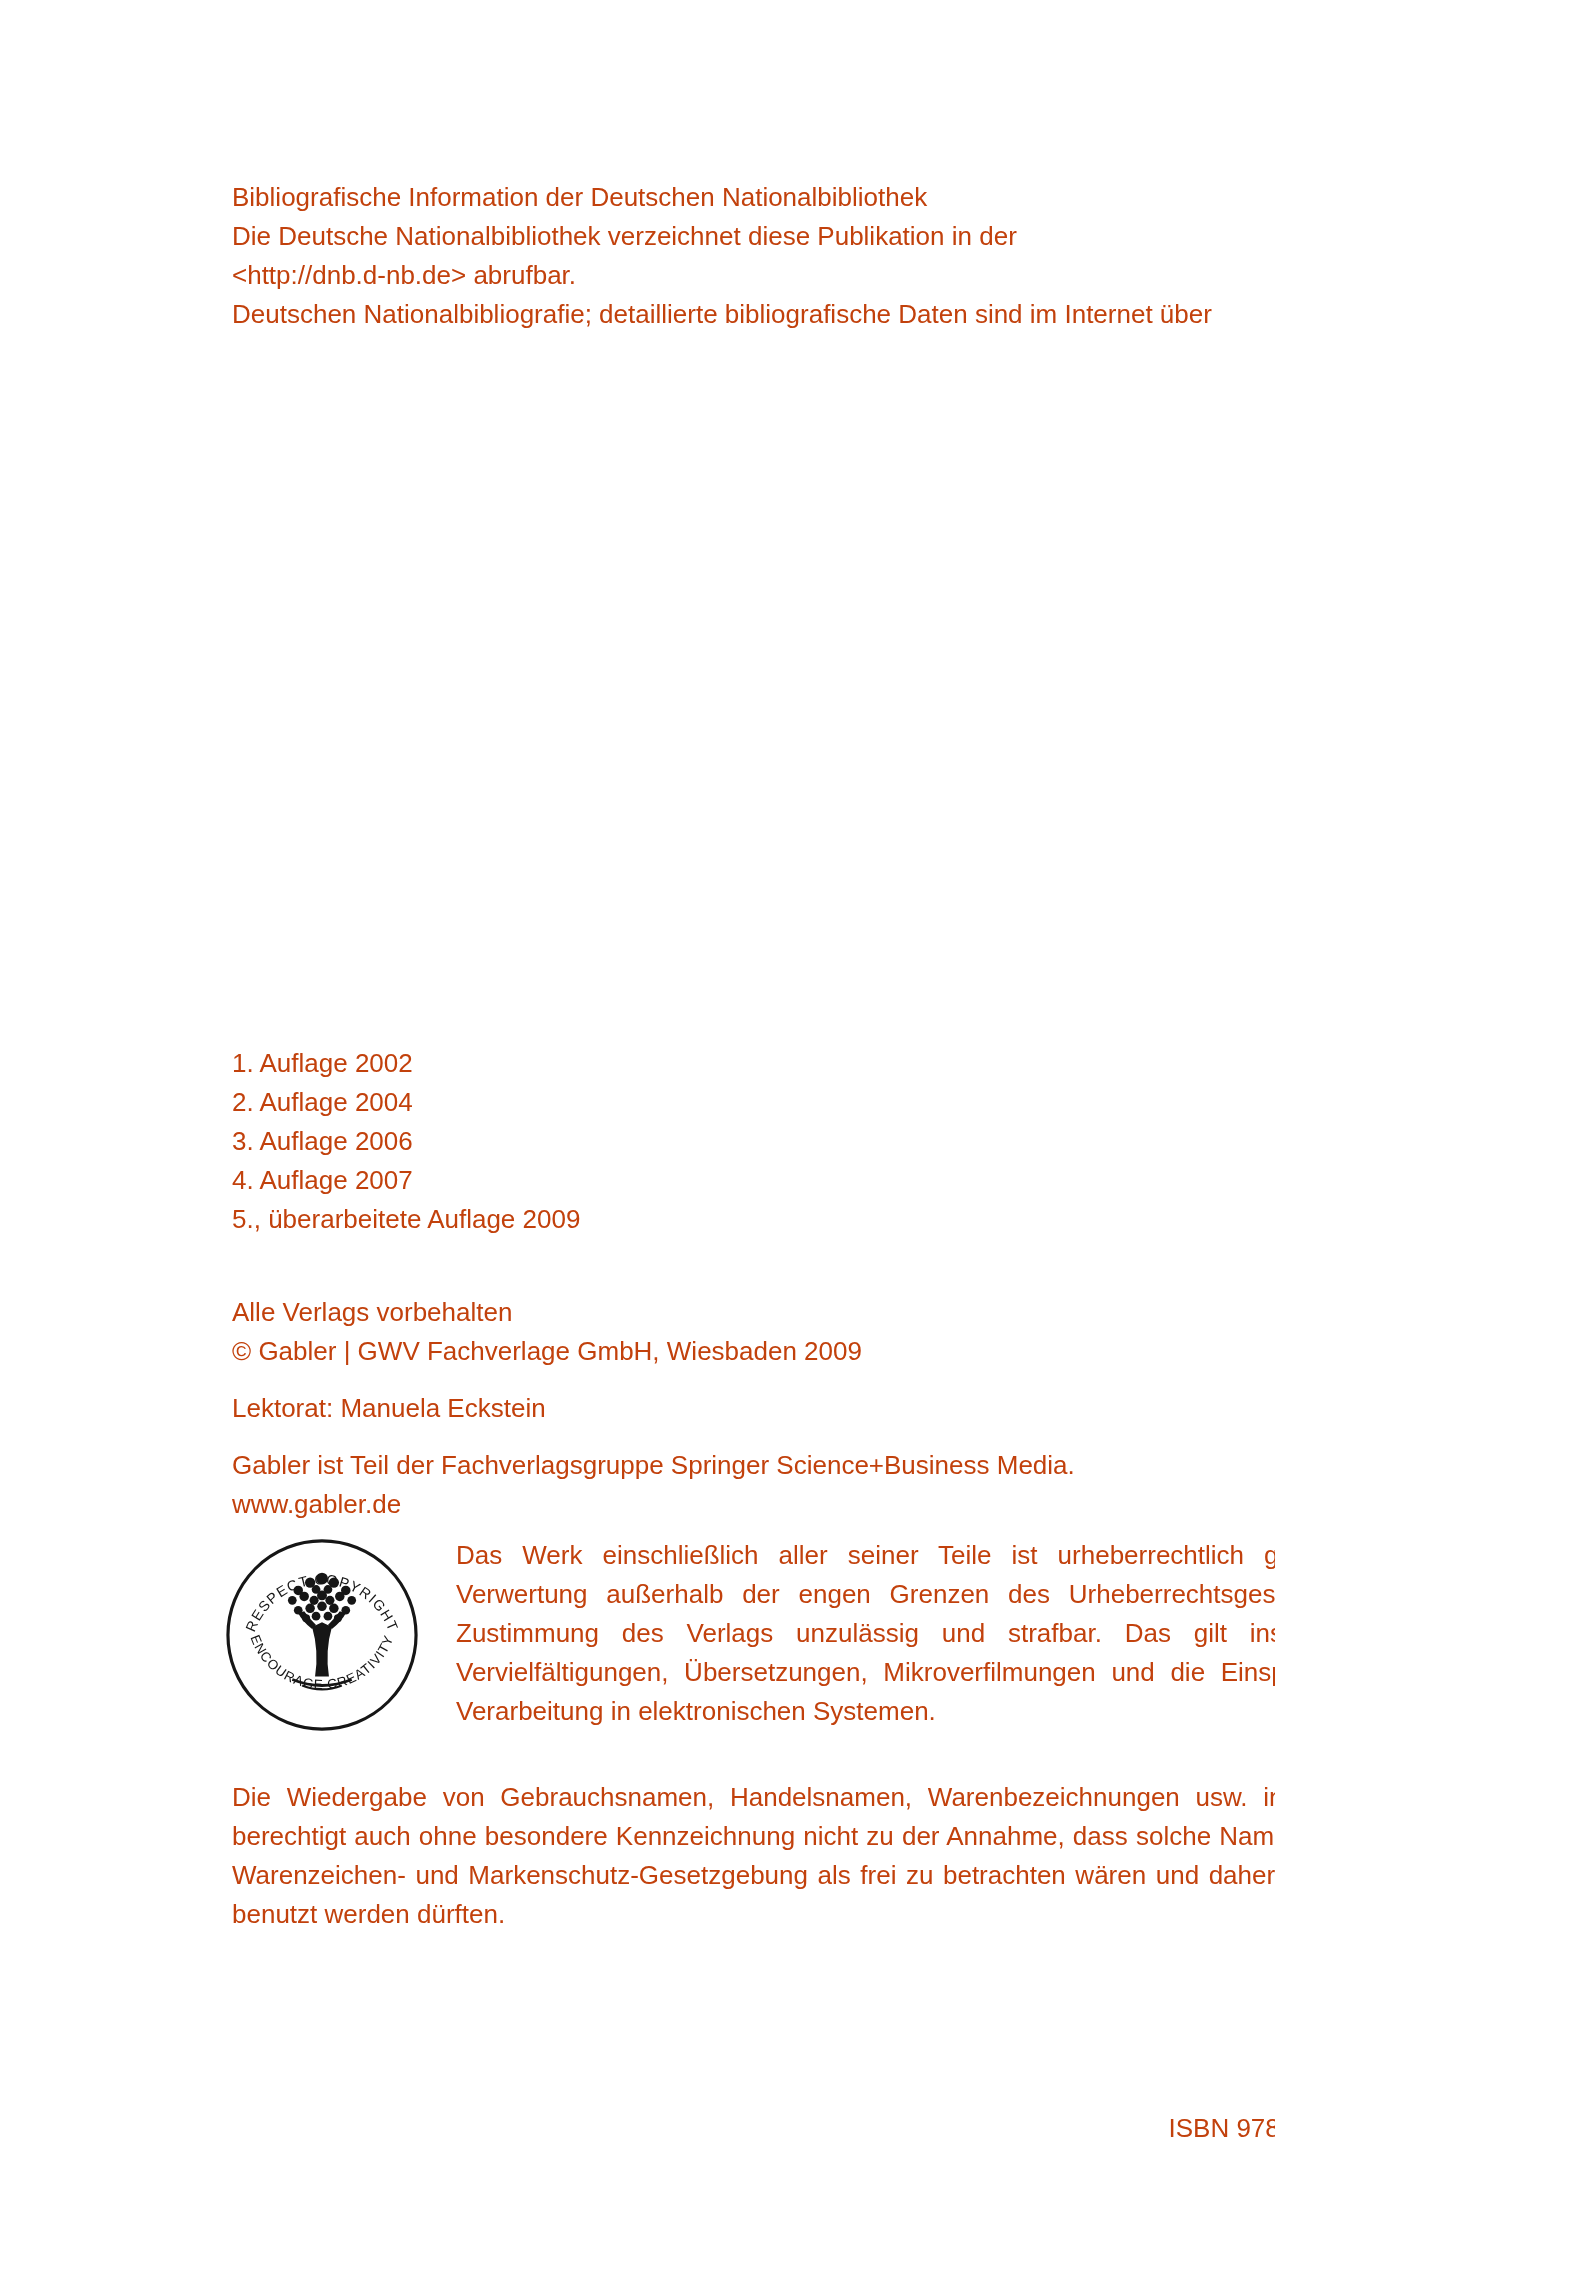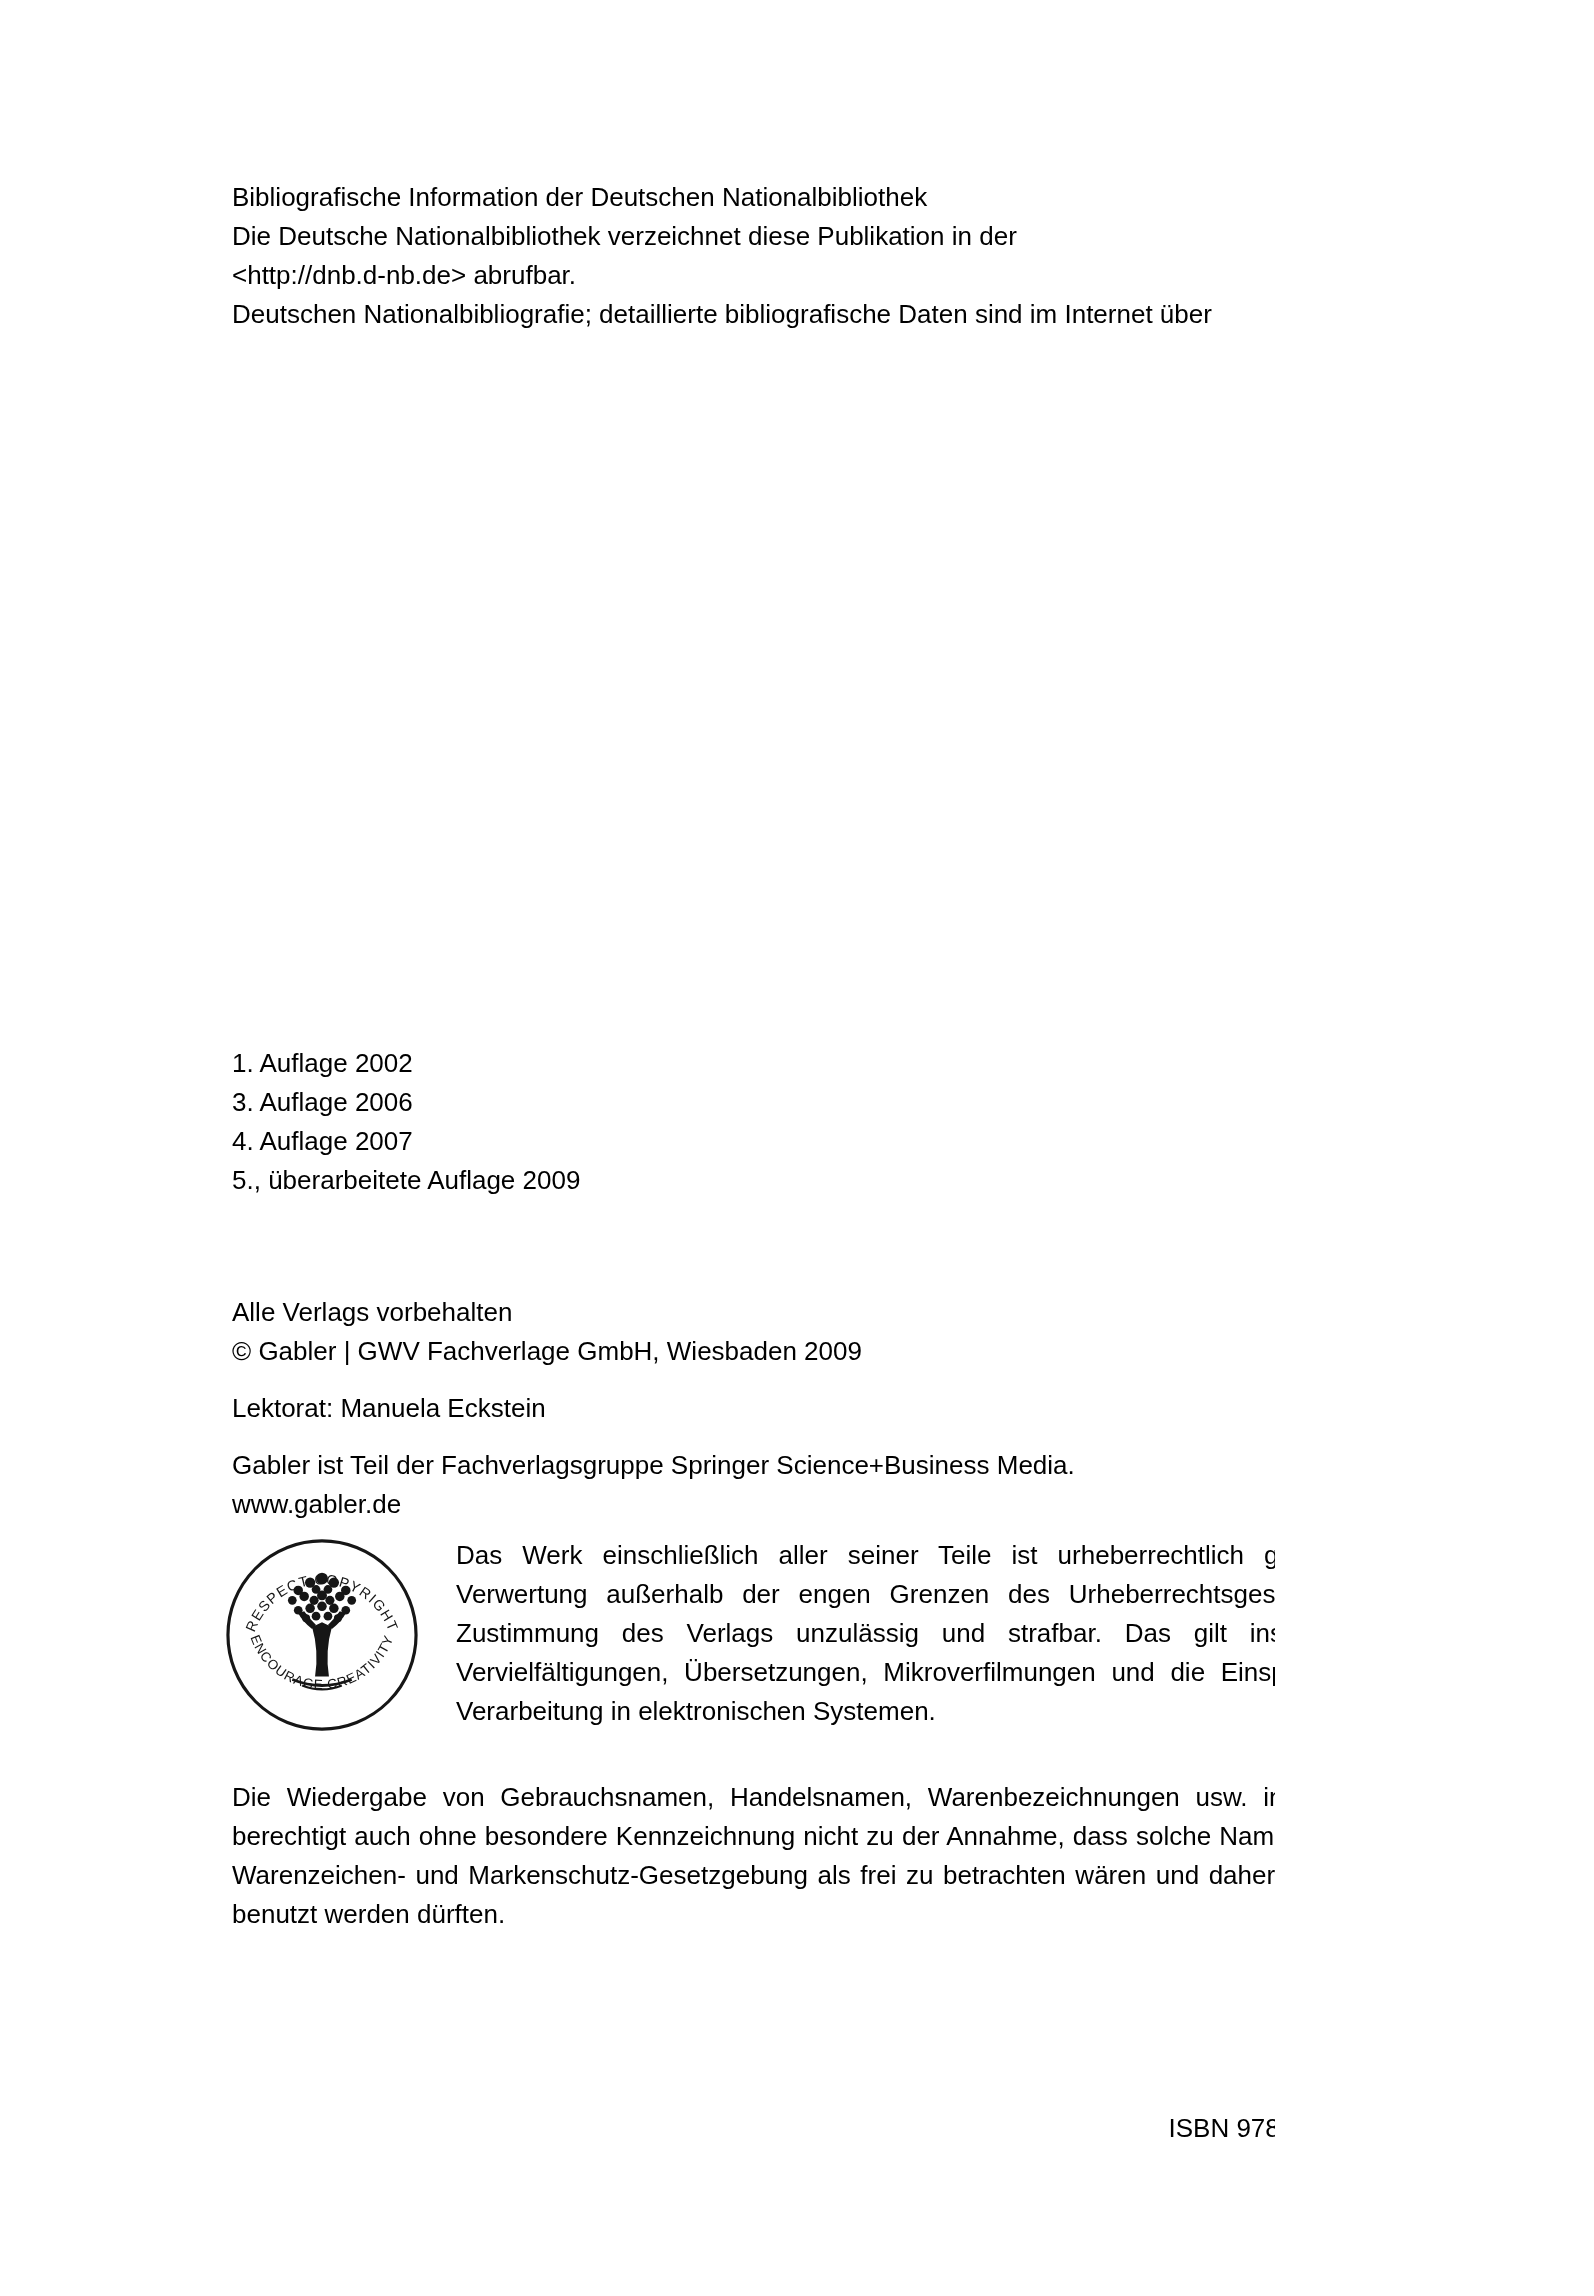--- a/index.html
+++ b/index.html
@@ -6,21 +6,21 @@
     margin: 0;
     padding: 0;
     background: #ffffff;
   }
   .page {
     position: relative;
     width: 1275px;
     height: 2296px;
     background: #ffffff;
     font-family: "Liberation Sans", sans-serif;
-    color: #000000;
+    color: #c2410c;
     font-size: 26px;
     line-height: 39px;
     overflow: hidden;
   }
   .block {
     position: absolute;
     left: 232px;
     width: 1227px;
   }
   .line { white-space: nowrap; }
@@ -47,20 +47,21 @@
 
   <div class="block" style="top:178px;">
     <div class="line">Bibliografische Information der Deutschen Nationalbibliothek</div>
     <div class="line">Die Deutsche Nationalbibliothek verzeichnet diese Publikation in der</div>
     <div class="line">&lt;http://dnb.d-nb.de&gt; abrufbar.</div>
     <div class="line">Deutschen Nationalbibliografie; detaillierte bibliografische Daten sind im Internet über</div>
   </div>
 
   <div class="block" style="top:1044px;">
     <div class="line">1. Auflage 2002</div>
+    <div class="line">2. Auflage 2004</div>
     <div class="line">3. Auflage 2006</div>
     <div class="line">4. Auflage 2007</div>
     <div class="line">5., überarbeitete Auflage 2009</div>
   </div>
 
   <div class="block" style="top:1293px;">
     <div class="line">Alle Verlags vorbehalten</div>
     <div class="line">© Gabler | GWV Fachverlage GmbH, Wiesbaden 2009</div>
   </div>
 

